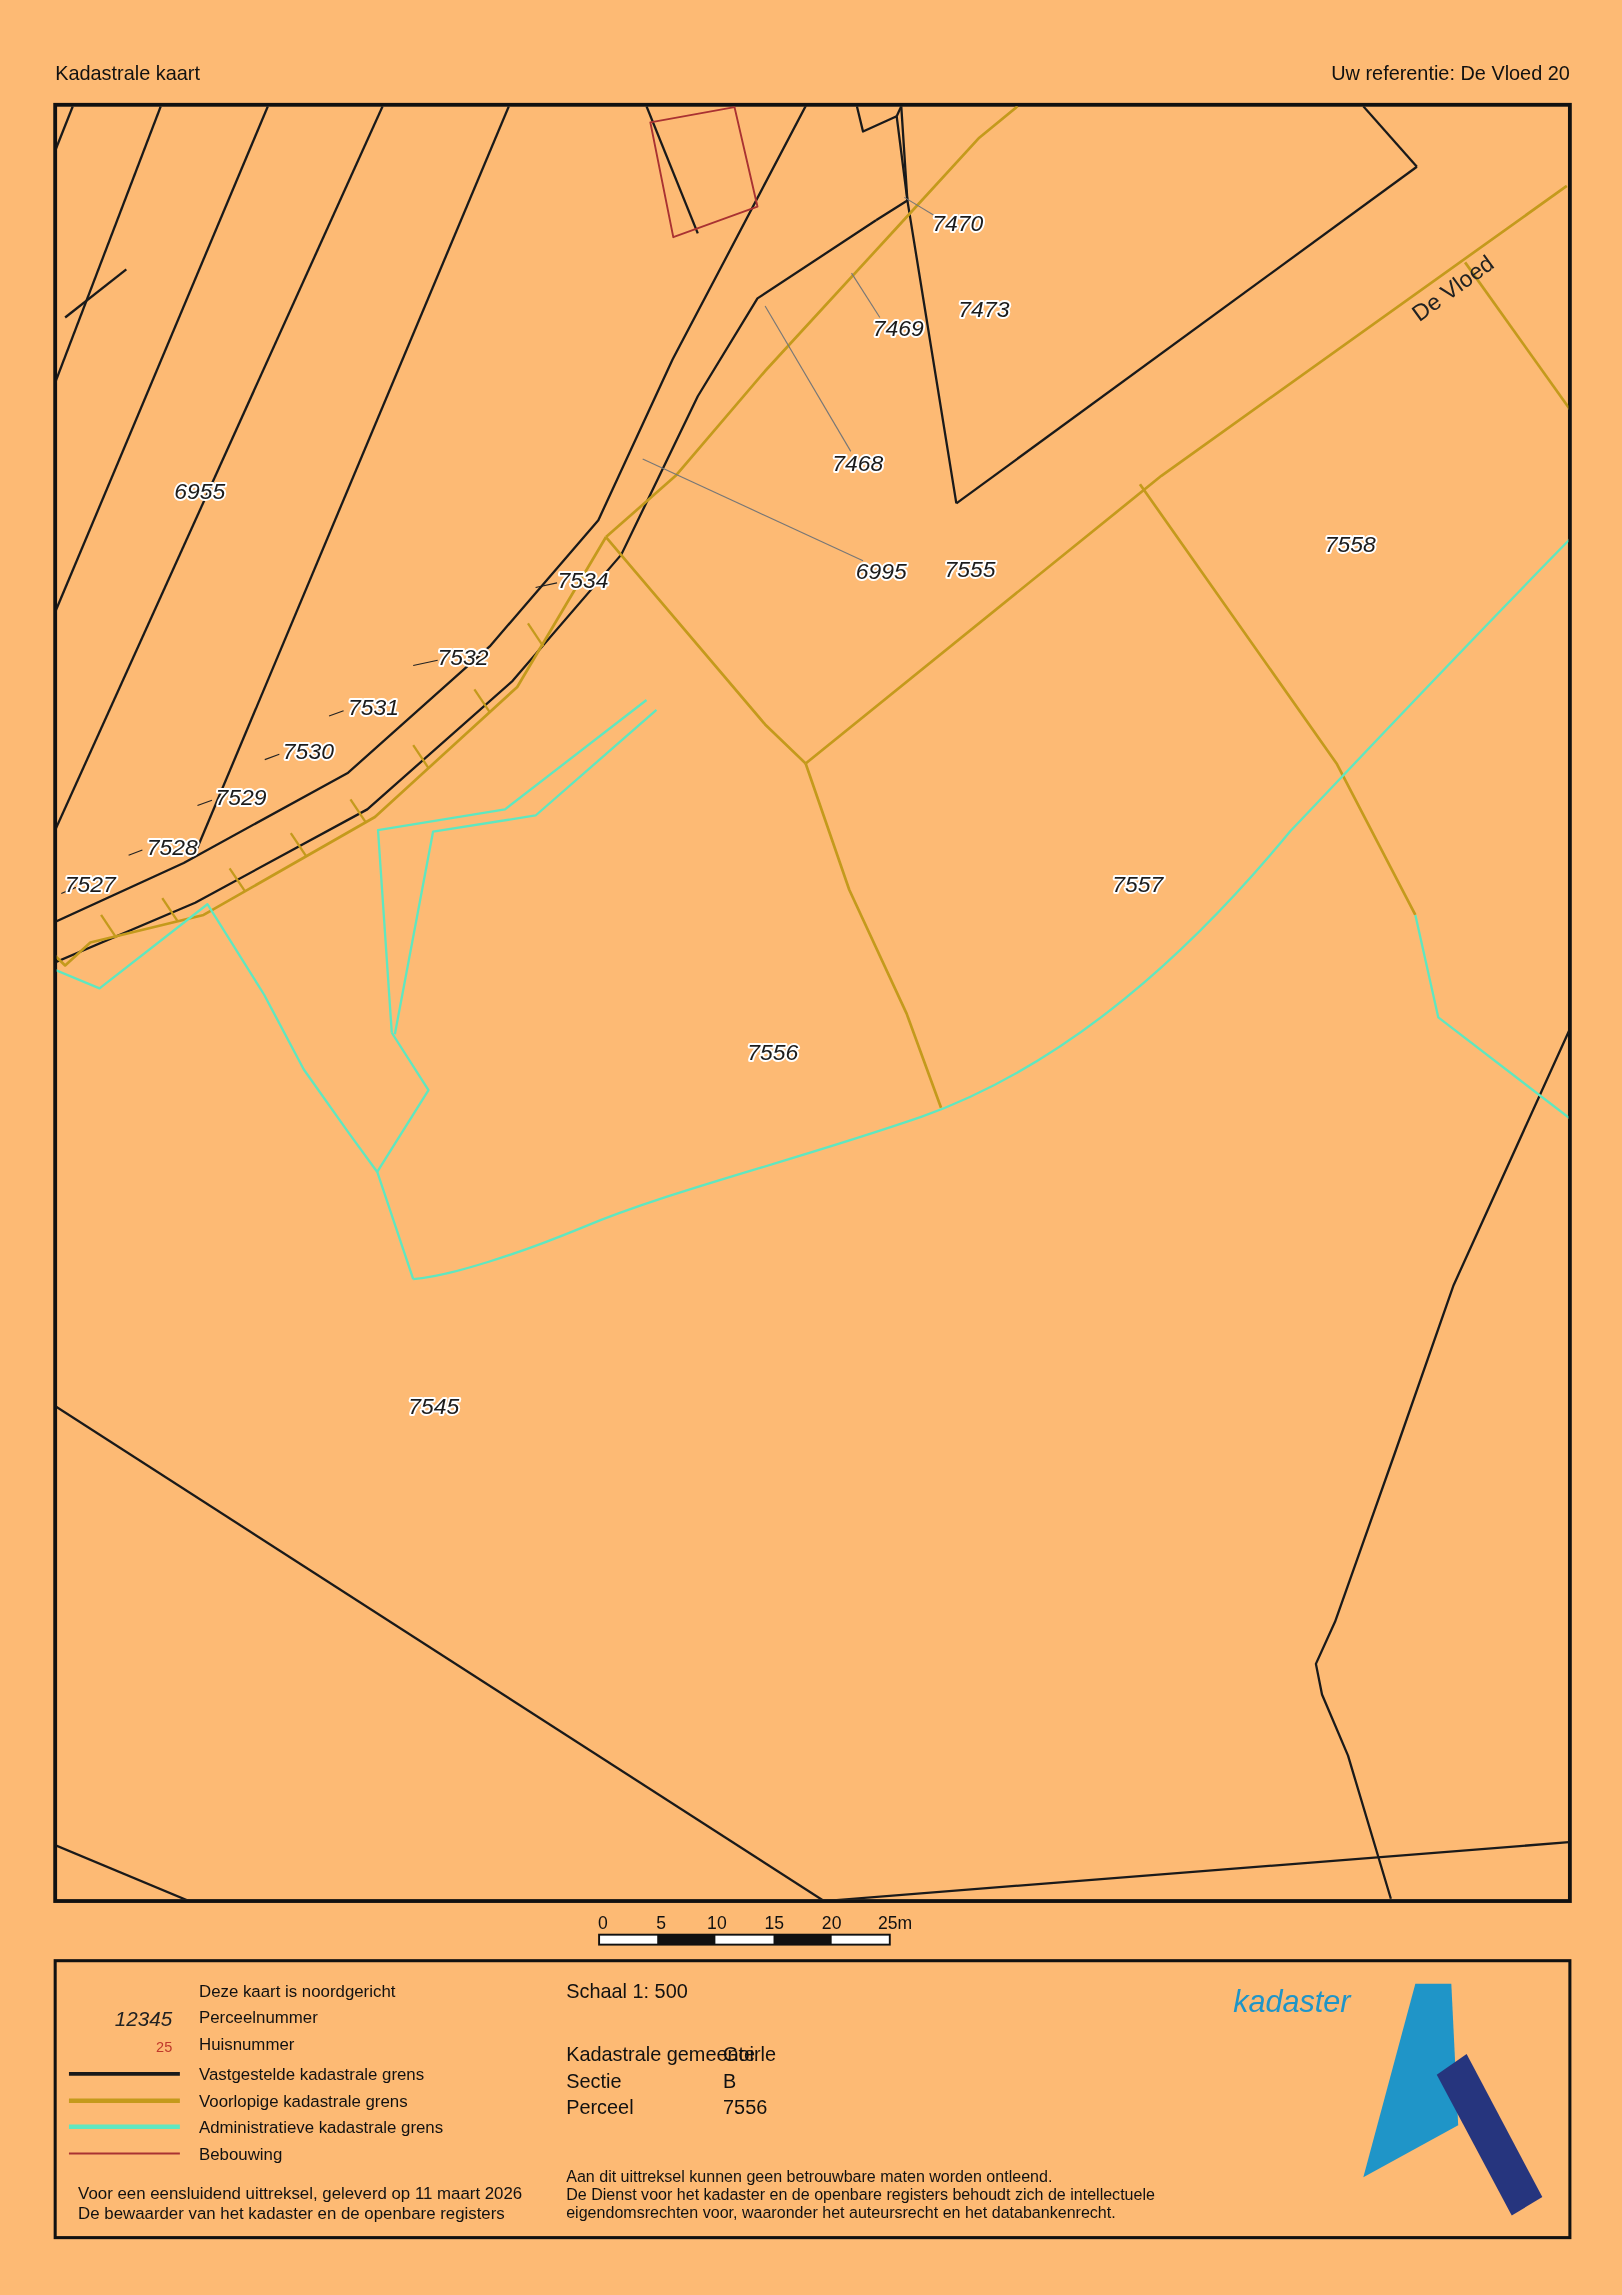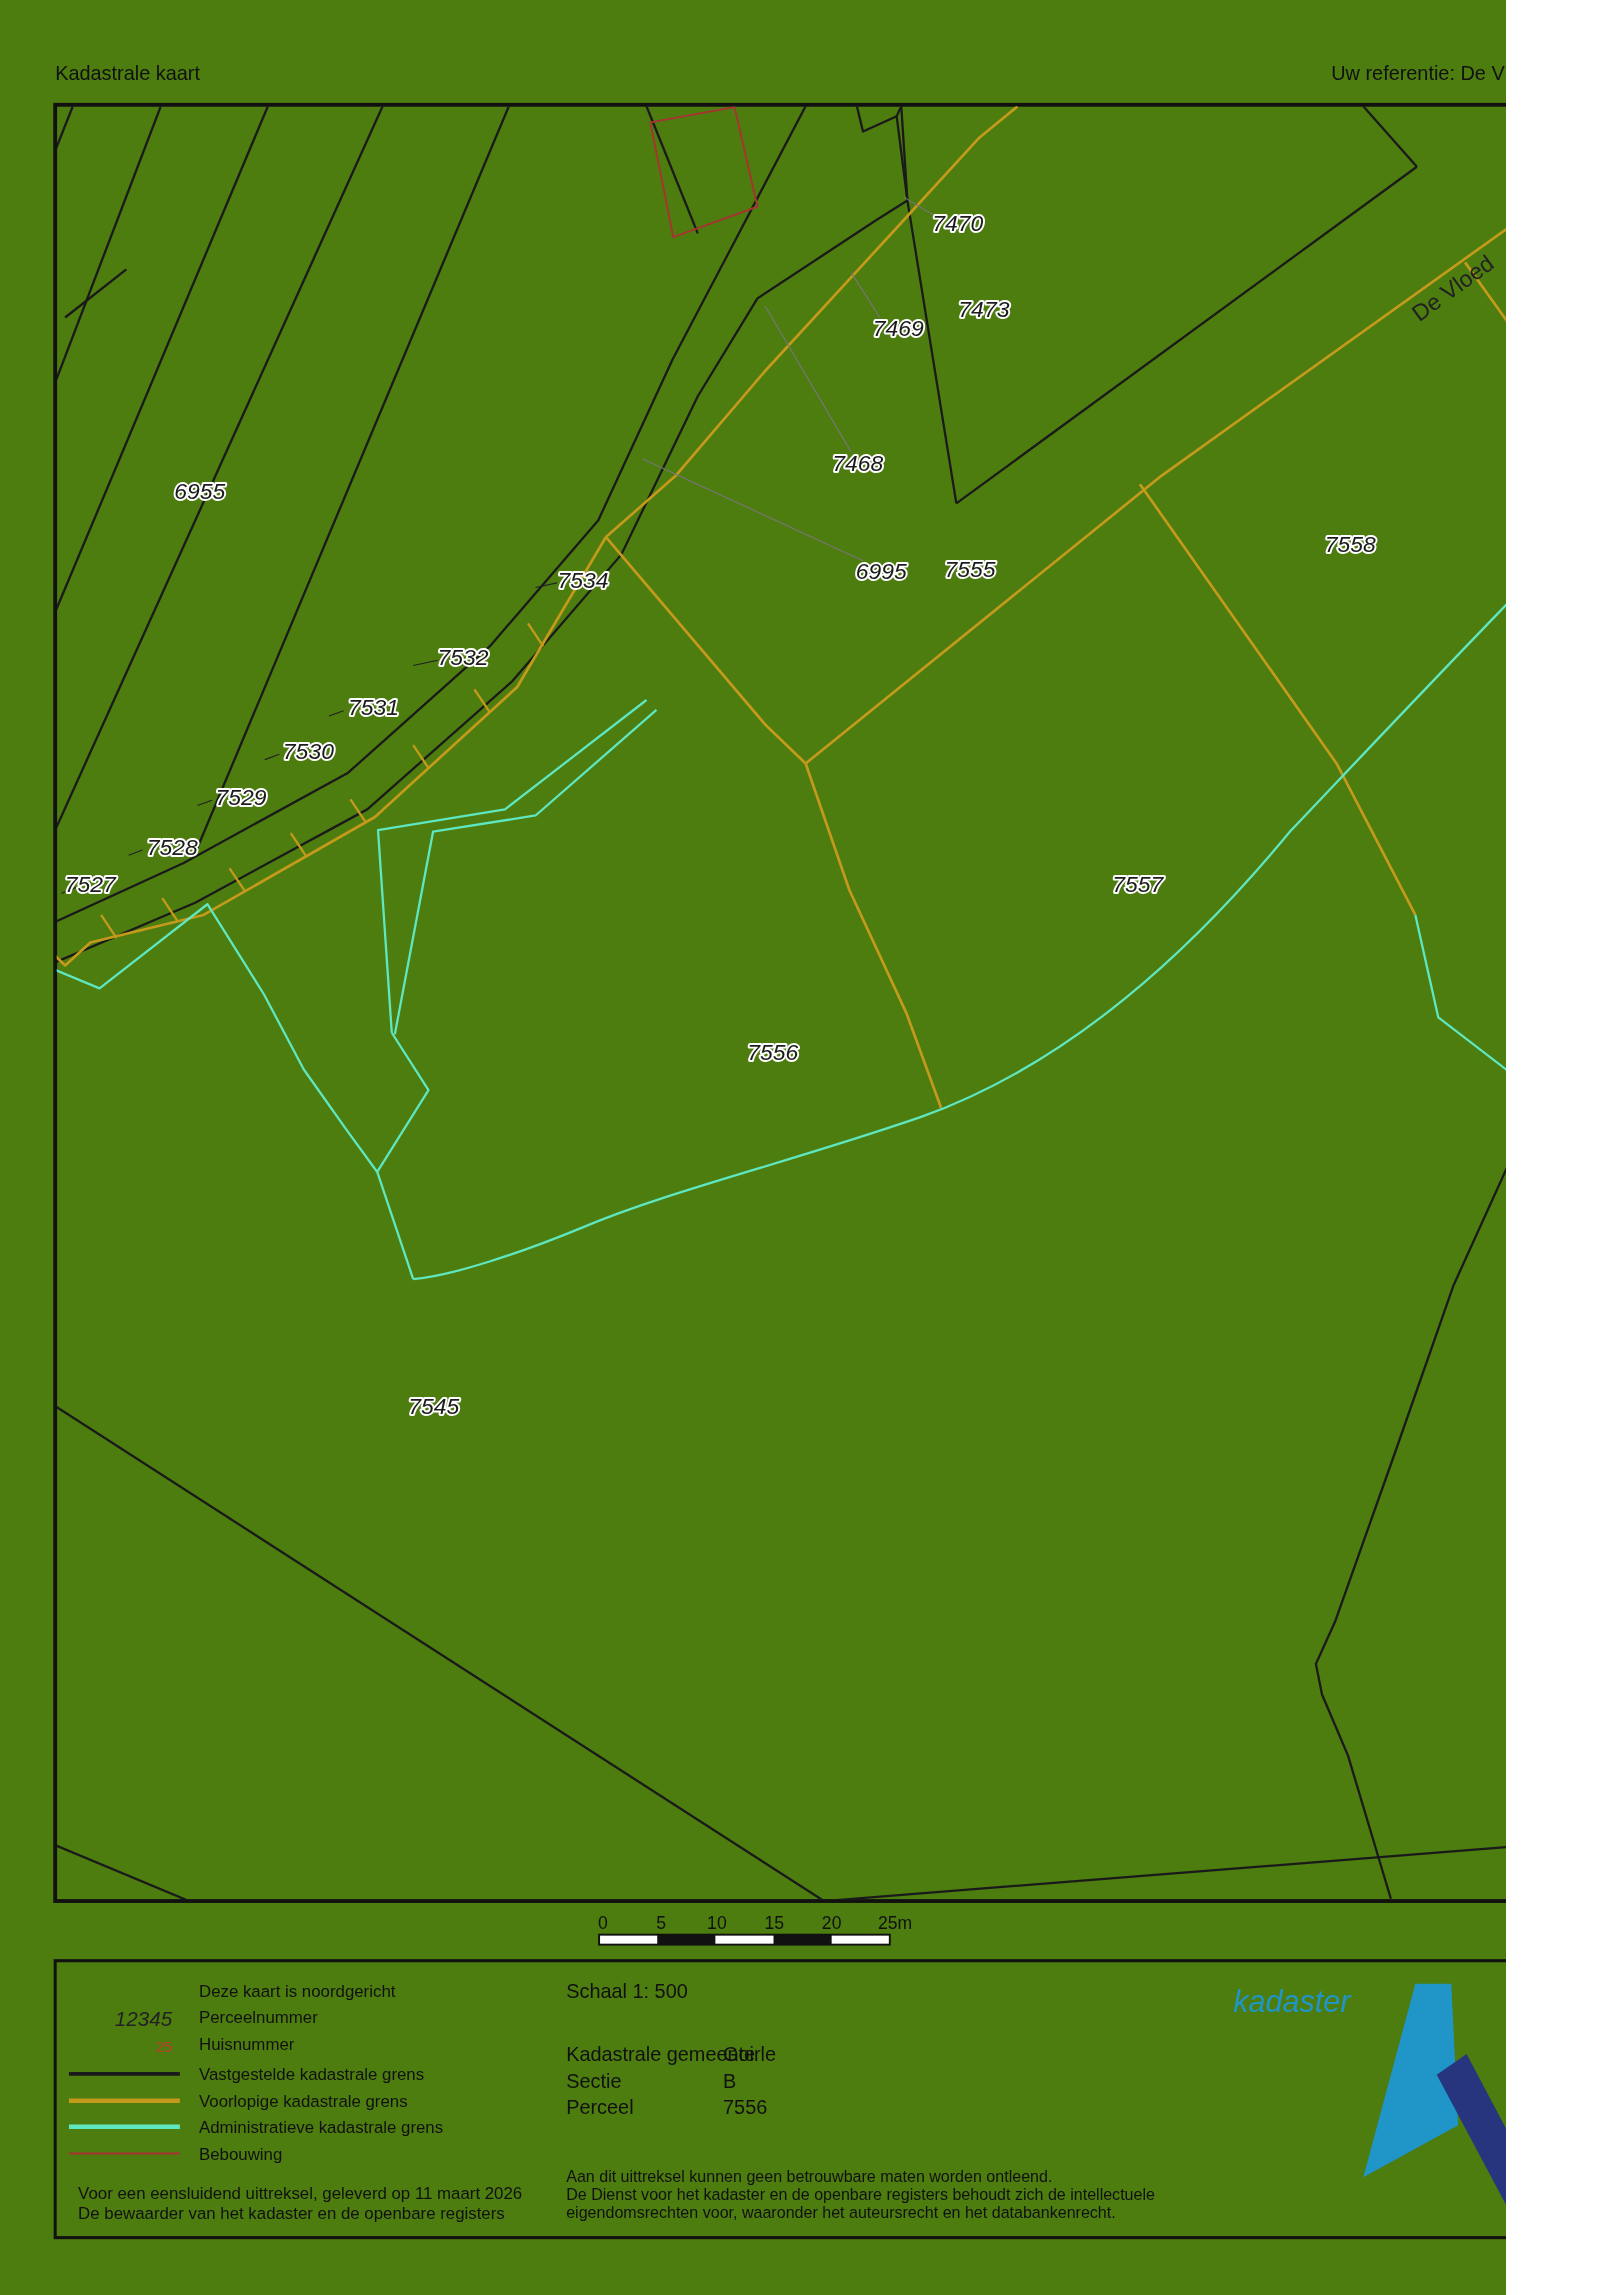--- a/index.html
+++ b/index.html
@@ -1,16 +1,16 @@
 <!DOCTYPE html>
 <html style="font-size:12.2px"><head>
 <meta charset="utf-8">
 <style>
   html,body{margin:0;padding:0;background:#ffffff;}
-  .page{position:relative;width:1506px;height:2295px;background:#4d7c0f;overflow:hidden;
+  .page{position:relative;width:1622px;height:2295px;background:#fdba74;overflow:hidden;
         font-family:"Liberation Sans", sans-serif;}
   svg text{font-family:"Liberation Sans", sans-serif;}
   .t-header{font-size:26px;fill:#111;}
   .t-parcel{font-size:30px;font-style:italic;fill:#1c1c1c;text-anchor:middle;
             paint-order:stroke;stroke:#ffffff;stroke-width:5px;stroke-linejoin:round;}
   .t-street{font-size:30px;fill:#222;text-anchor:middle;}
   .t-scale{font-size:23px;fill:#111;text-anchor:middle;}
   .t-leg{font-size:22px;fill:#111;}
   .t-leg-sample{font-size:27px;font-style:italic;fill:#222;text-anchor:end;}
   .t-huis{font-size:19px;fill:#C0392B;text-anchor:end;}

